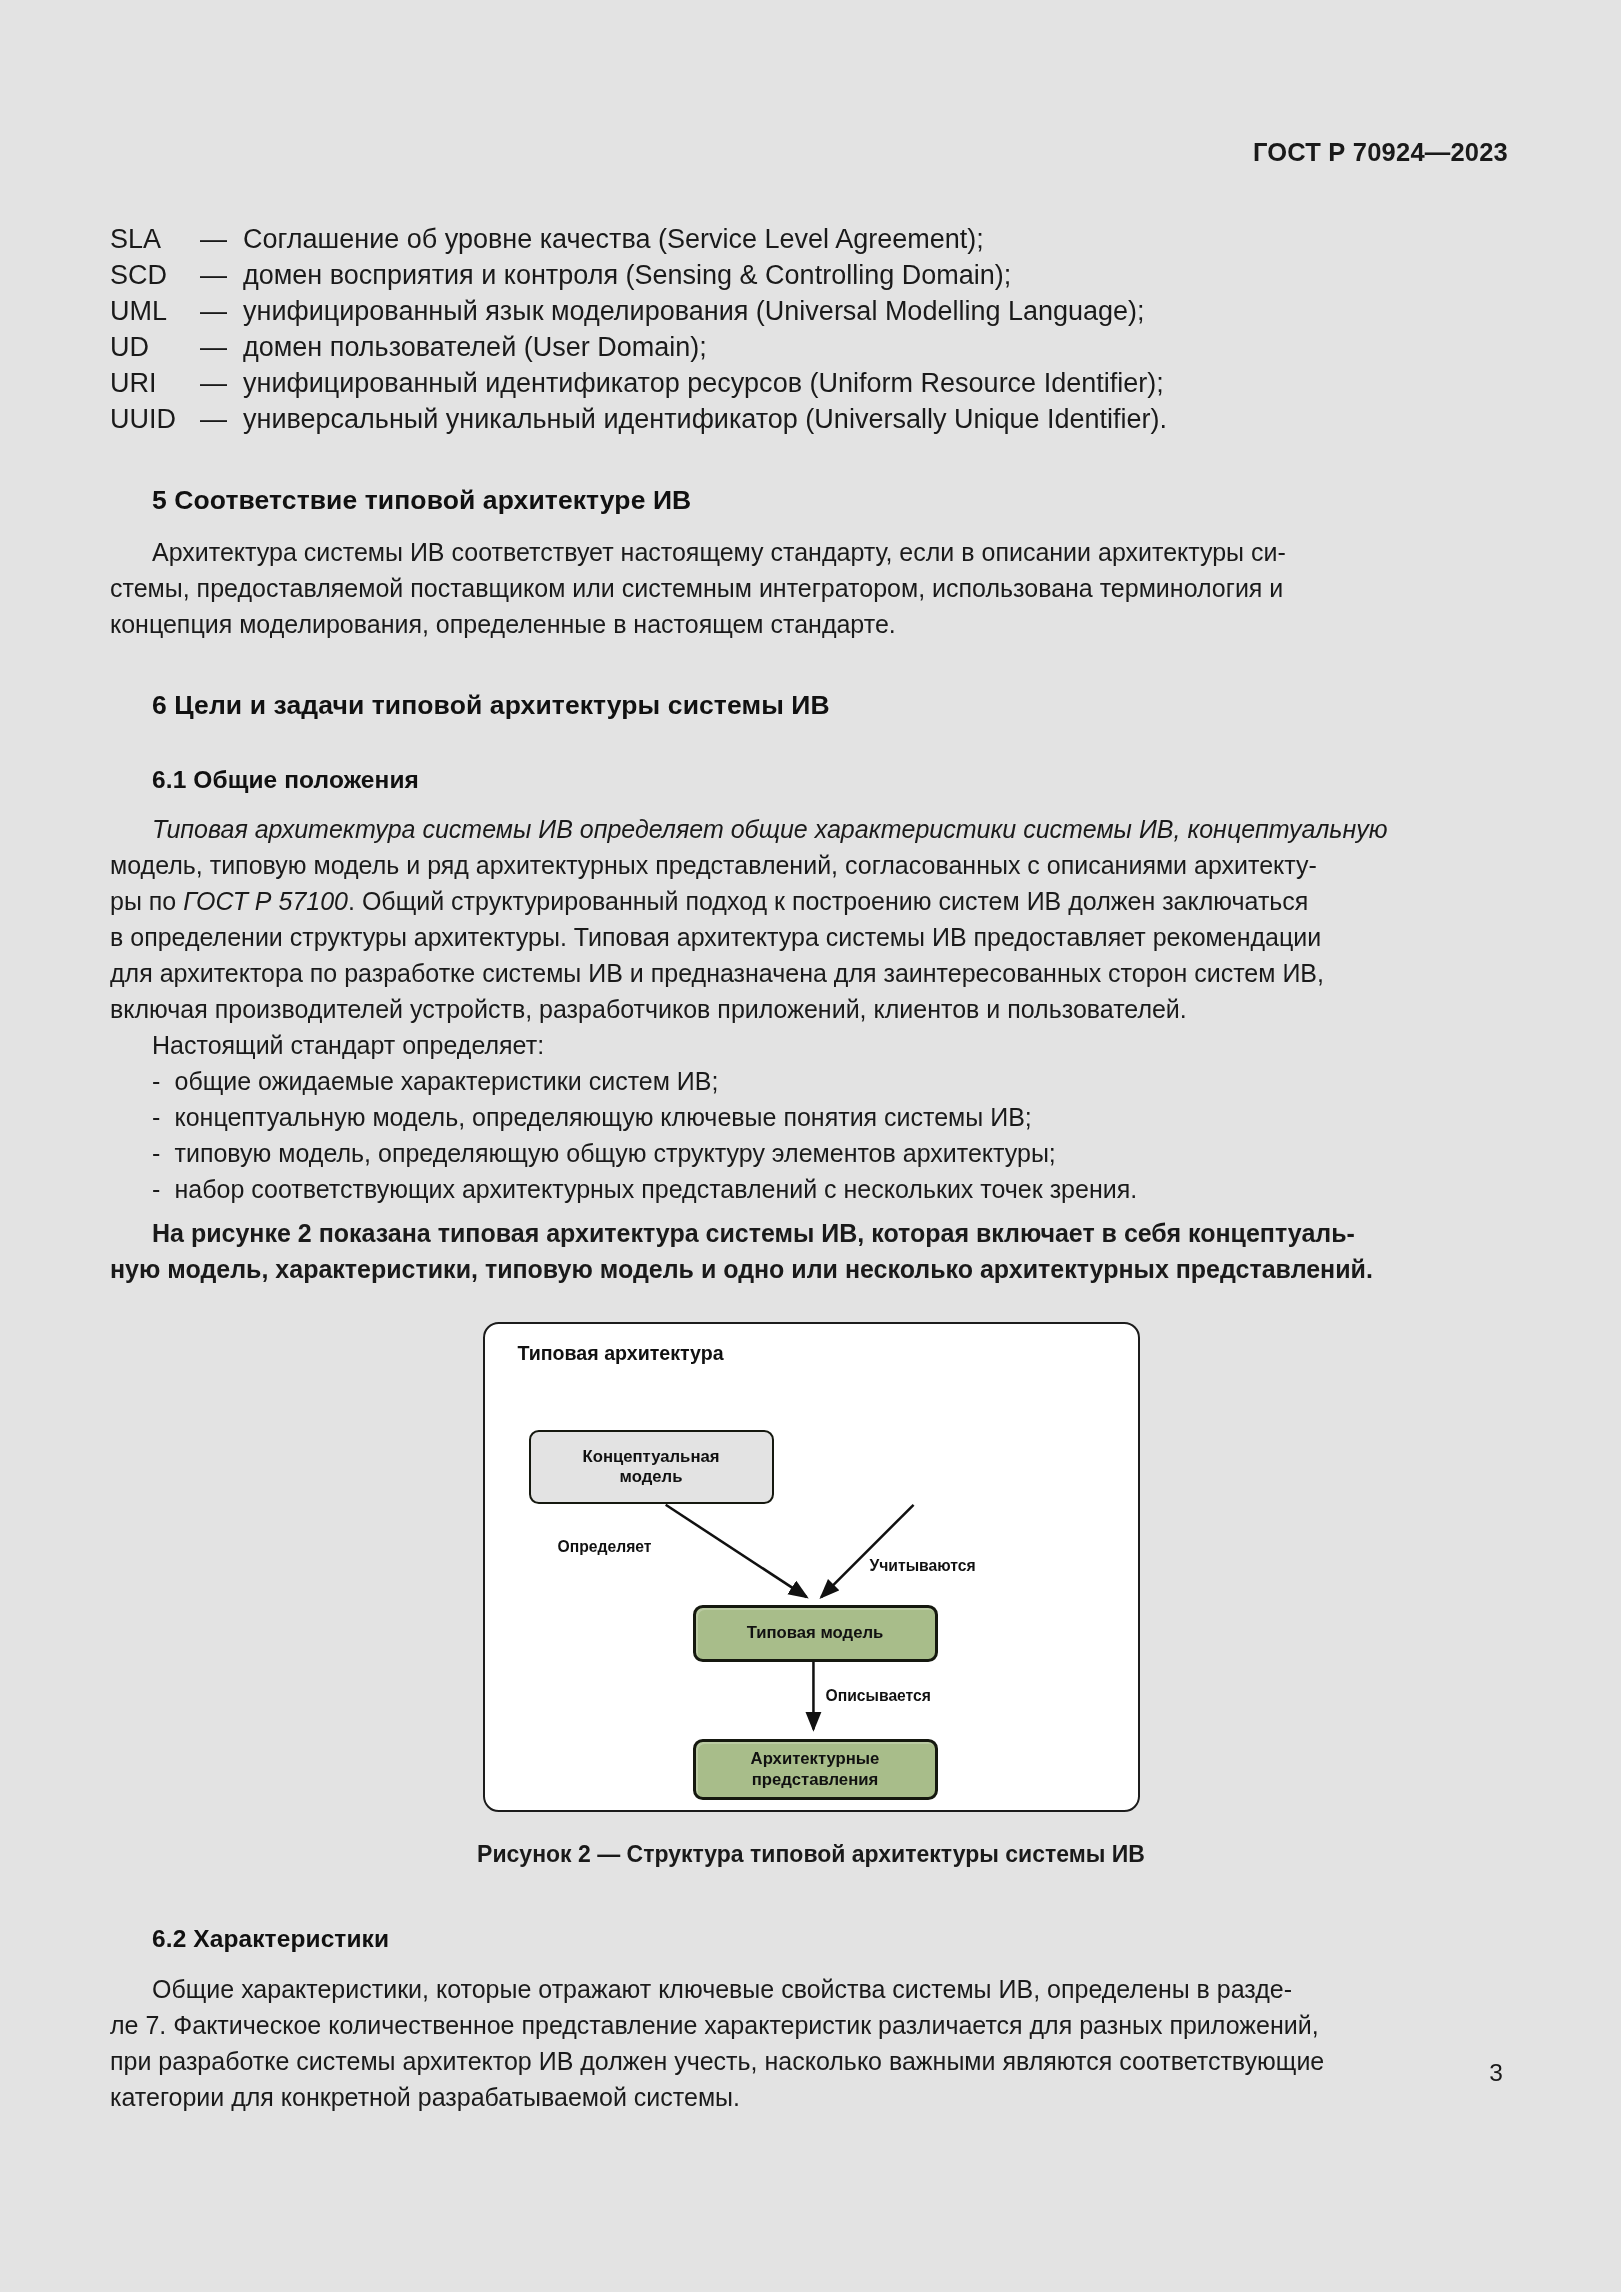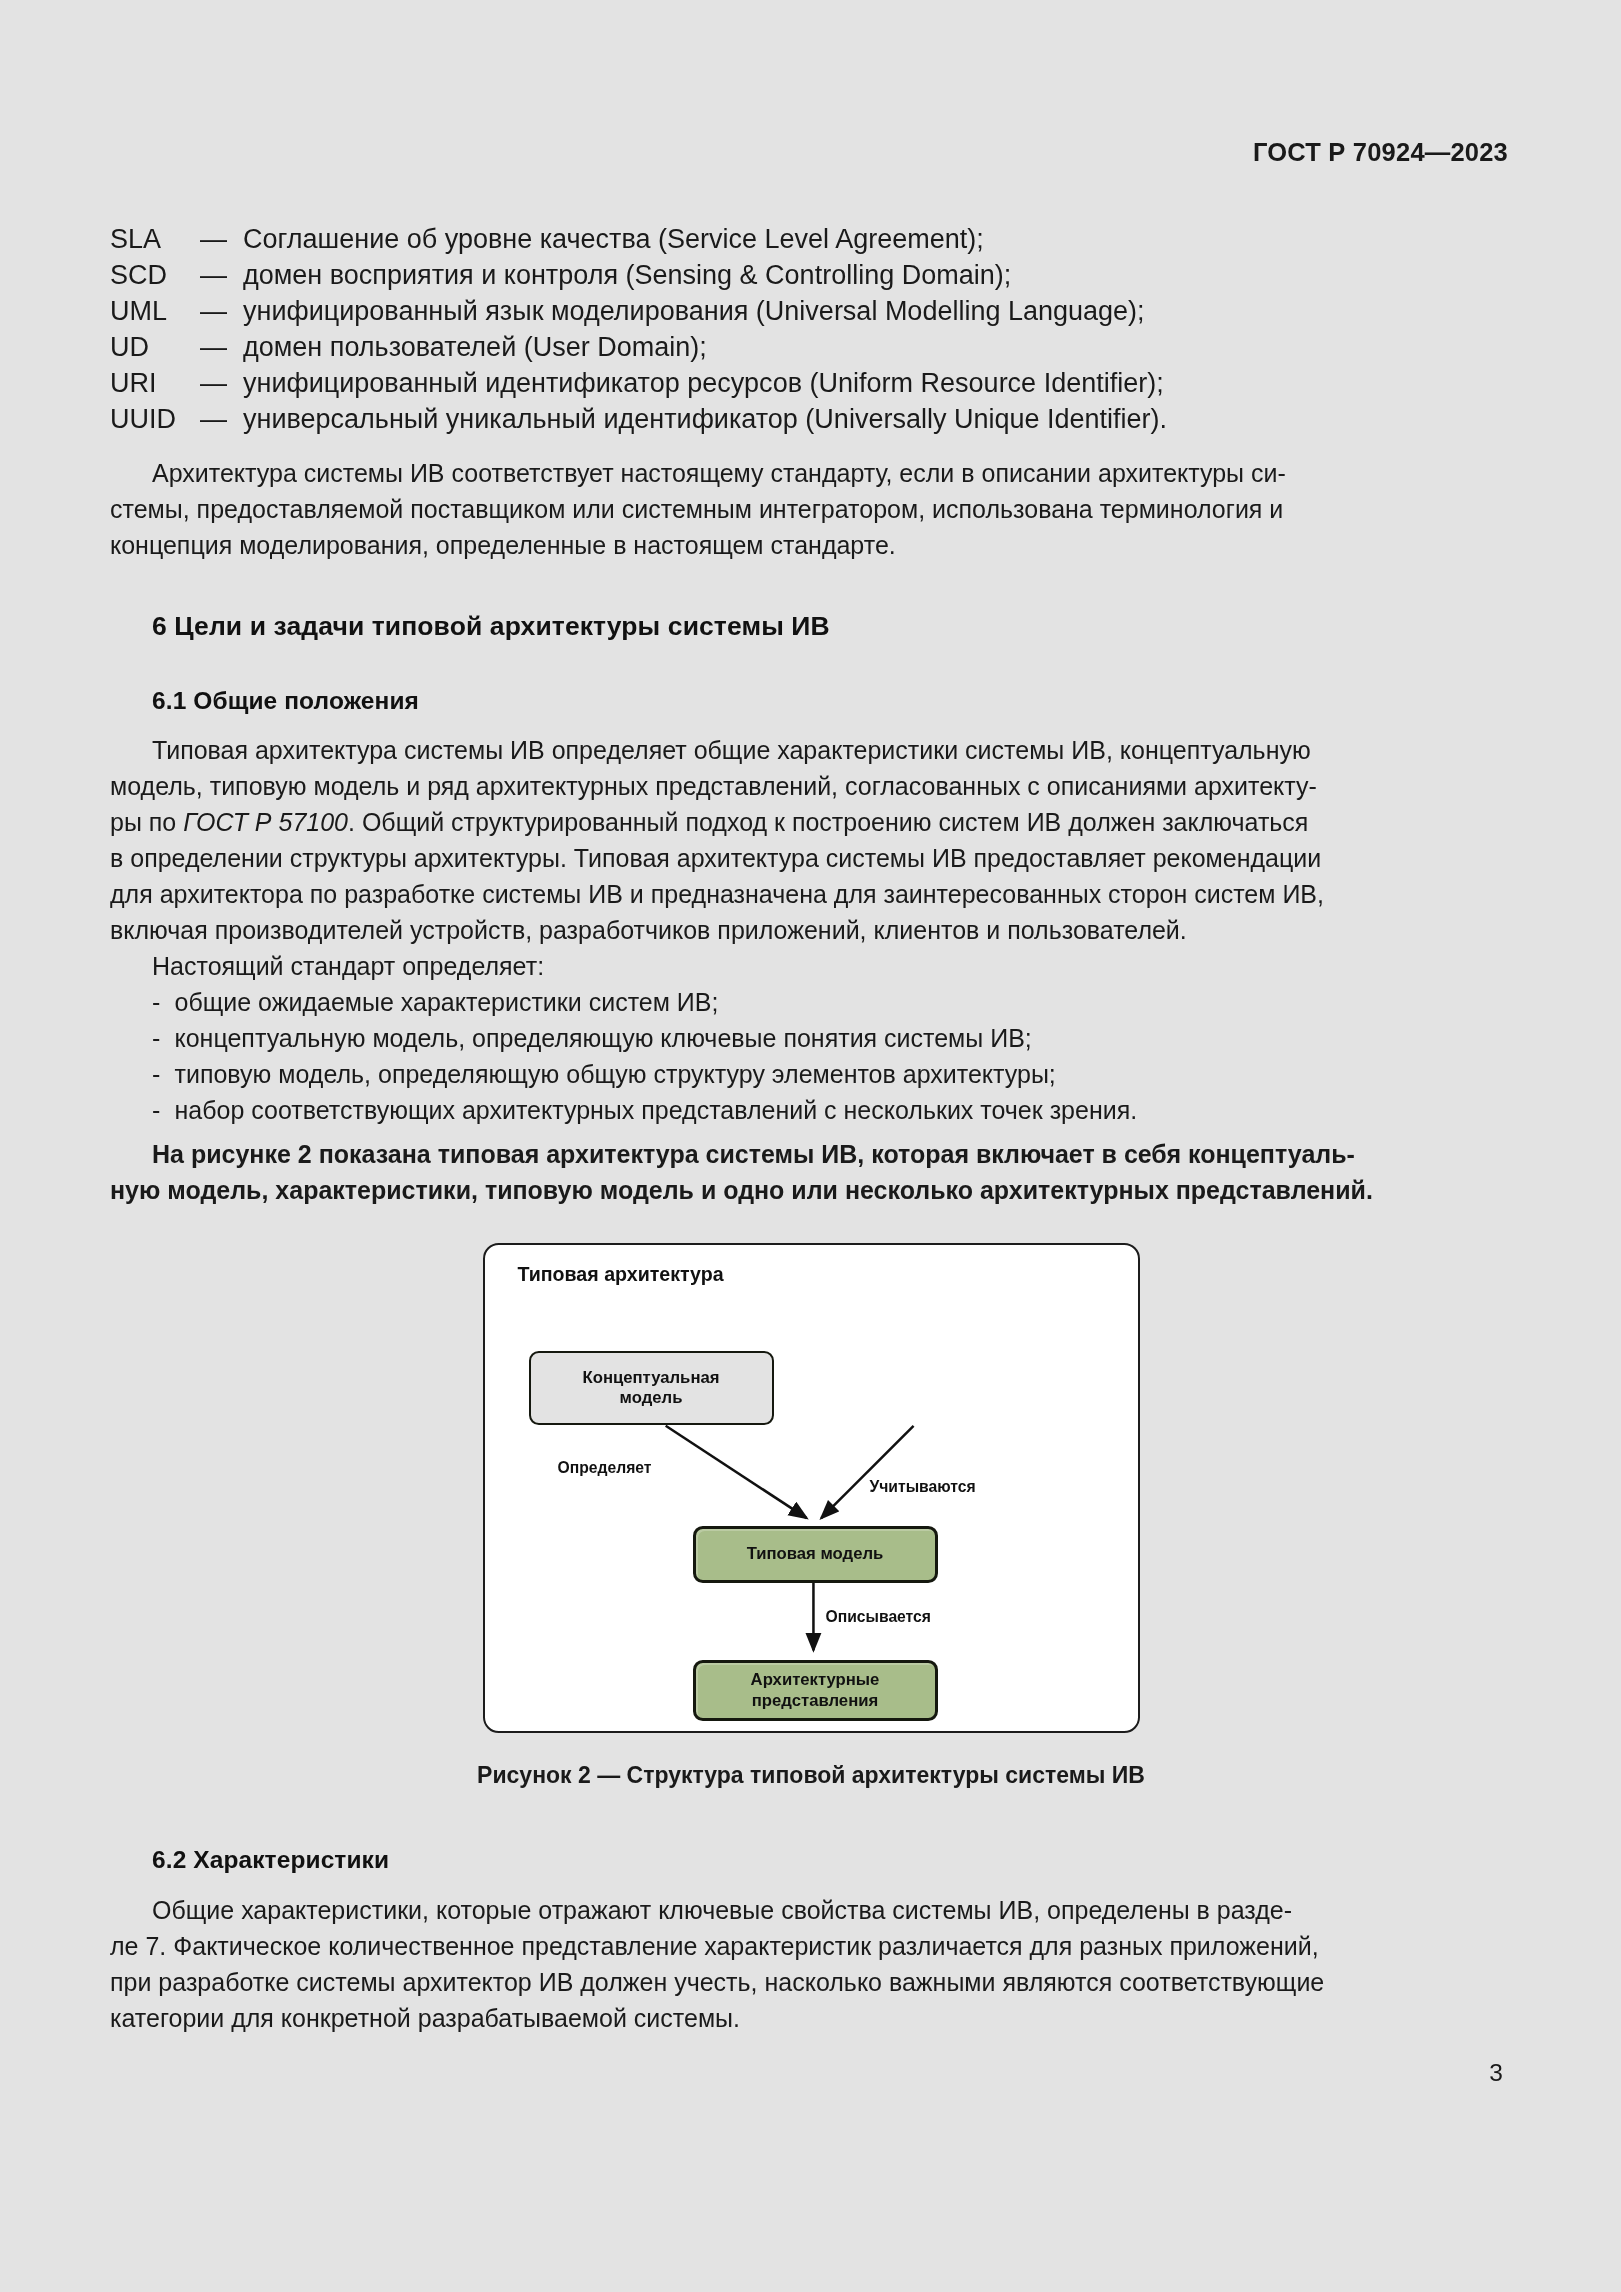--- a/index.html
+++ b/index.html
@@ -240,32 +240,33 @@
         <span class="abbr-dash">—</span>
         <span class="abbr-def">унифицированный идентификатор ресурсов (Uniform Resource Identifier);</span>
       </li>
       <li class="abbr-row">
         <span class="abbr-key">UUID</span>
         <span class="abbr-dash">—</span>
         <span class="abbr-def">универсальный уникальный идентификатор (Universally Unique Identifier).</span>
       </li>
     </ul>
 
+    <h2 class="sec-h">5 Соответствие типовой архитектуре ИВ</h2>
     <p class="body-par">
       <span class="par-line" style="text-indent:42px;">Архитектура системы ИВ соответствует настоящему стандарту, если в описании архитектуры си-</span>
       <span class="par-line">стемы, предоставляемой поставщиком или системным интегратором, использована терминология и</span>
       <span class="par-line">концепция моделирования, определенные в настоящем стандарте.</span>
     </p>
 
     <h2 class="sec-h">6 Цели и задачи типовой архитектуры системы ИВ</h2>
 
     <h3 class="sub-h">6.1 Общие положения</h3>
 
     <p class="body-par">
-      <span class="par-line" style="text-indent:42px;">Типовая архитектура системы ИВ определяет общие характеристики системы ИВ, концептуальную</span>
+      <span class="par-line" style="text-indent:42px;font-style:italic;">Типовая архитектура системы ИВ определяет общие характеристики системы ИВ, концептуальную</span>
       <span class="par-line">модель, типовую модель и ряд архитектурных представлений, согласованных с описаниями архитекту-</span>
       <span class="par-line"><span>ры по </span><span class="ital">ГОСТ Р 57100</span><span>. Общий структурированный подход к построению систем ИВ должен заключаться</span></span>
       <span class="par-line">в определении структуры архитектуры. Типовая архитектура системы ИВ предоставляет рекомендации</span>
       <span class="par-line">для архитектора по разработке системы ИВ и предназначена для заинтересованных сторон систем ИВ,</span>
       <span class="par-line">включая производителей устройств, разработчиков приложений, клиентов и пользователей.</span>
     </p>
 
     <p class="body-par" style="margin-top:0;">
       <span class="par-line" style="text-indent:42px;">Настоящий стандарт определяет:</span>
     </p>

